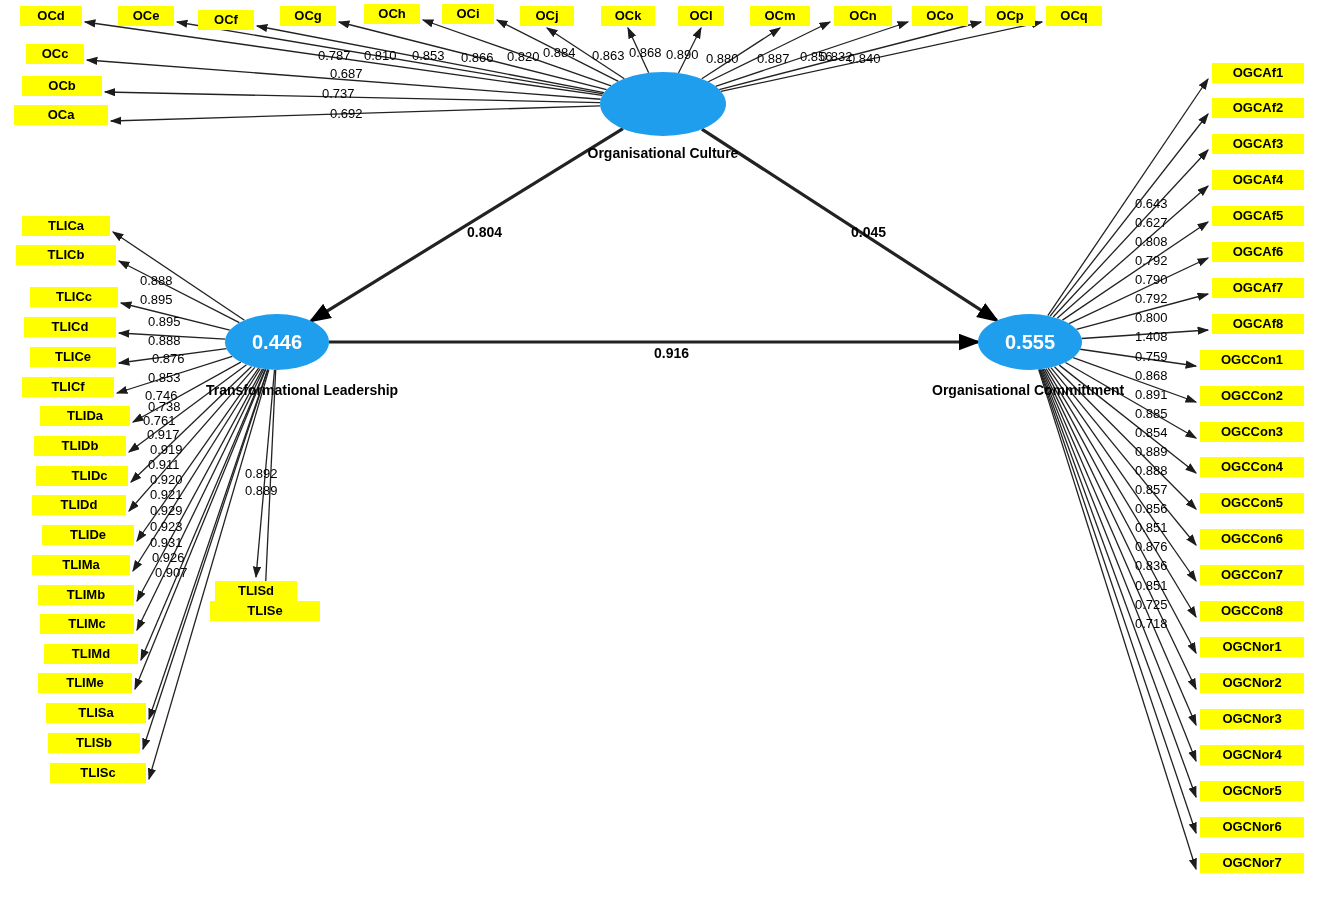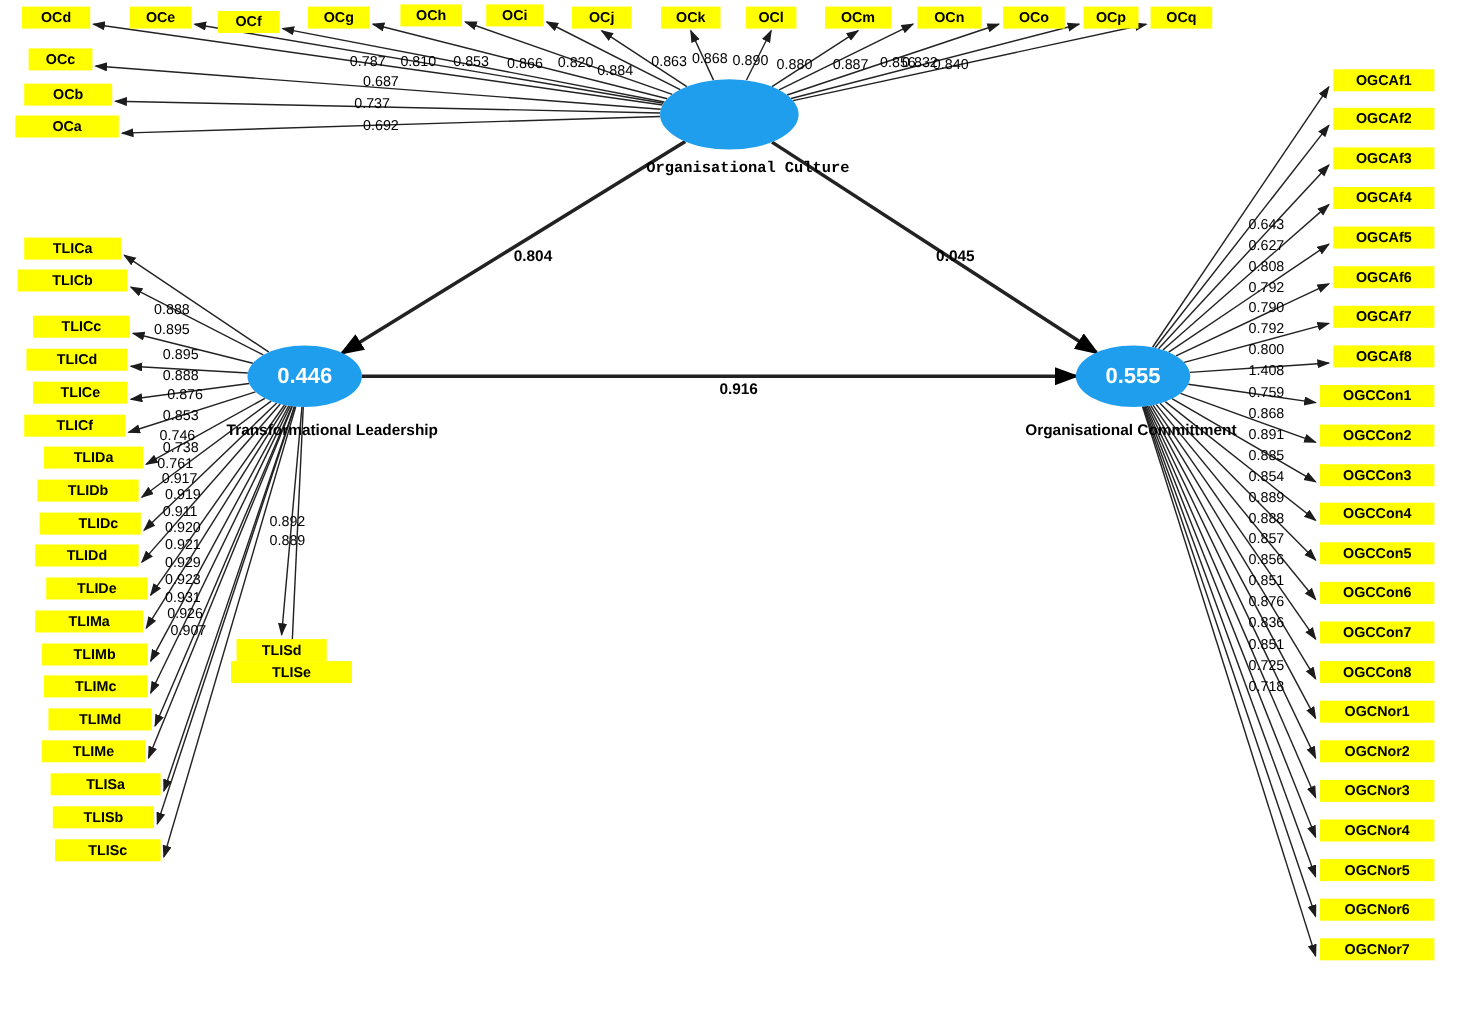--- a/index.html
+++ b/index.html
@@ -221,21 +221,21 @@
     </div>
   <div id="coefs">
       <div class="coef" style="left: 330px; top: 106px;">0.692</div>
       <div class="coef" style="left: 322px; top: 86px;">0.737</div>
       <div class="coef" style="left: 330px; top: 66px;">0.687</div>
       <div class="coef" style="left: 318px; top: 48px;">0.787</div>
       <div class="coef" style="left: 364px; top: 48px;">0.810</div>
       <div class="coef" style="left: 412px; top: 48px;">0.853</div>
       <div class="coef" style="left: 461px; top: 50px;">0.866</div>
       <div class="coef" style="left: 507px; top: 49px;">0.820</div>
-      <div class="coef" style="left: 543px; top: 45px; margin-top: 11px;">0.884</div>
+      <div class="coef" style="left: 543px; top: 45px;">0.884</div>
       <div class="coef" style="left: 592px; top: 48px;">0.863</div>
       <div class="coef" style="left: 629px; top: 45px;">0.868</div>
       <div class="coef" style="left: 666px; top: 47px;">0.890</div>
       <div class="coef" style="left: 706px; top: 51px;">0.880</div>
       <div class="coef" style="left: 757px; top: 51px;">0.887</div>
       <div class="coef" style="left: 800px; top: 49px;">0.856</div>
       <div class="coef" style="left: 820px; top: 49px;">0.832</div>
       <div class="coef" style="left: 848px; top: 51px;">0.840</div>
       <div class="coef" style="left: 140px; top: 273px;">0.888</div>
       <div class="coef" style="left: 140px; top: 292px;">0.895</div>
@@ -282,21 +282,21 @@
       <div class="coef" style="left: 1135px; top: 597px;">0.725</div>
       <div class="coef" style="left: 1135px; top: 616px;">0.718</div>
       <div class="coef structural" style="left: 467px; top: 224px;">0.804</div>
       <div class="coef structural" style="left: 851px; top: 224px;">0.045</div>
       <div class="coef structural" style="left: 654px; top: 345px;">0.916</div>
     </div>
   <div id="constructs">
       <div class="construct" style="left: 600px; top: 72px; width: 126px; height: 64px;">
         <span></span>
       </div>
-      <div class="construct-label" style="top: 145px; left: 587.5px; font-family: Liberation Mono, monospace;">Organisational Culture</div>
+      <div class="construct-label" style="top: 145px; left: 587.5px;">Organisational Culture</div>
       <div class="construct" style="left: 225px; top: 314px; width: 104px; height: 56px;">
         <span>0.446</span>
       </div>
       <div class="construct-label" style="top: 382px; left: 206px;">Transformational Leadership</div>
       <div class="construct" style="left: 978px; top: 314px; width: 104px; height: 56px;">
         <span>0.555</span>
       </div>
       <div class="construct-label" style="top: 382px; left: 932px;">Organisational Committment</div>
     </div>
 </div>

